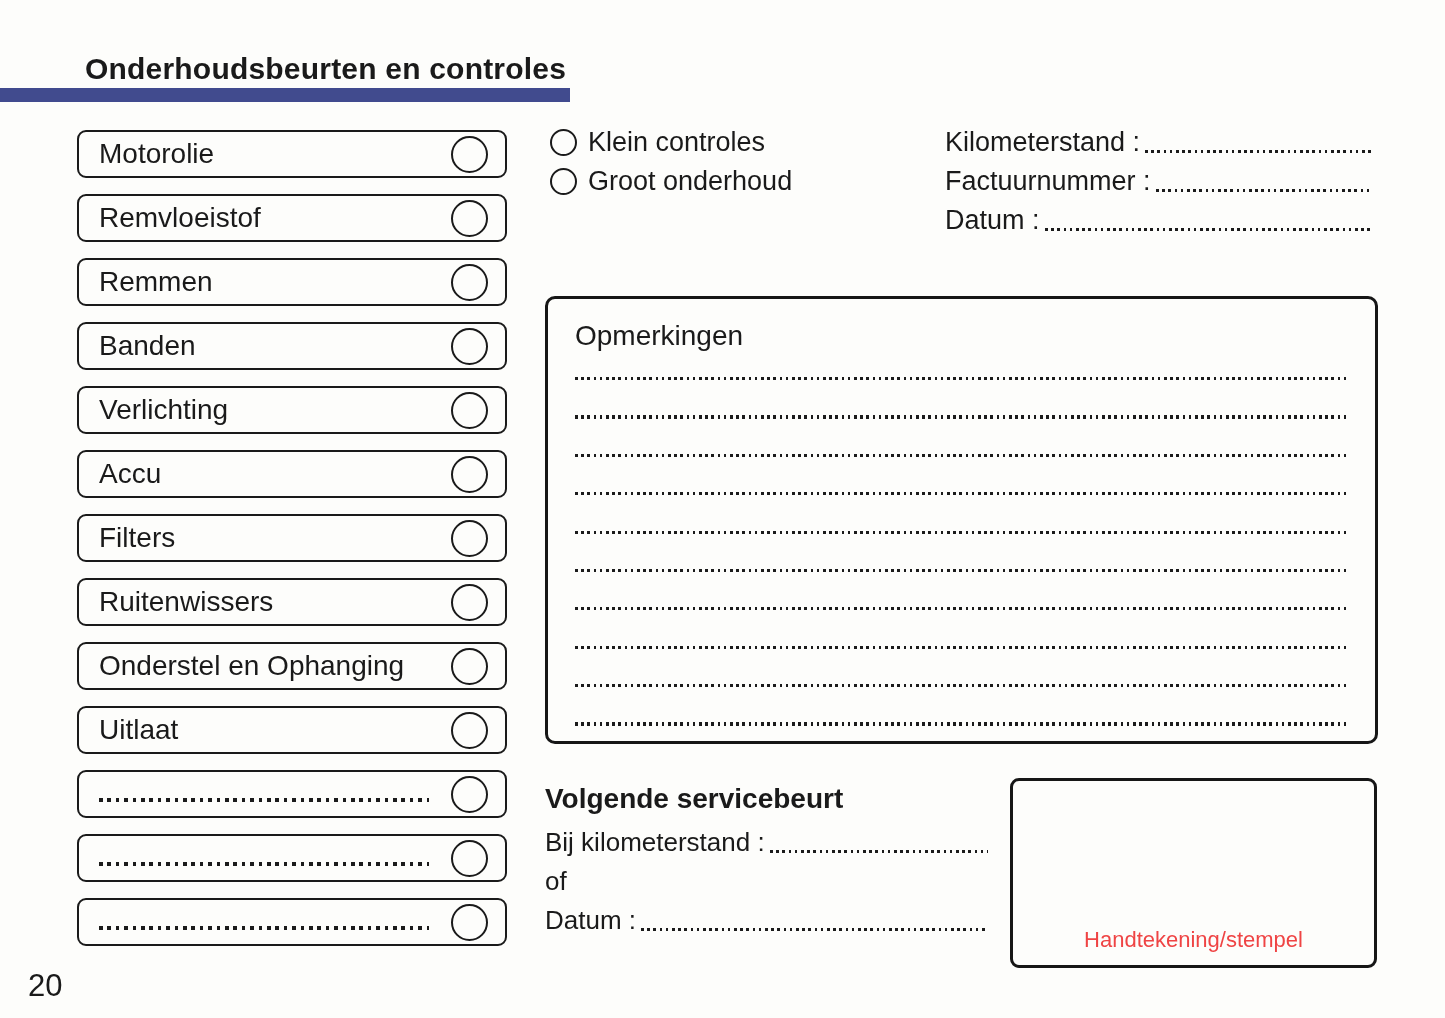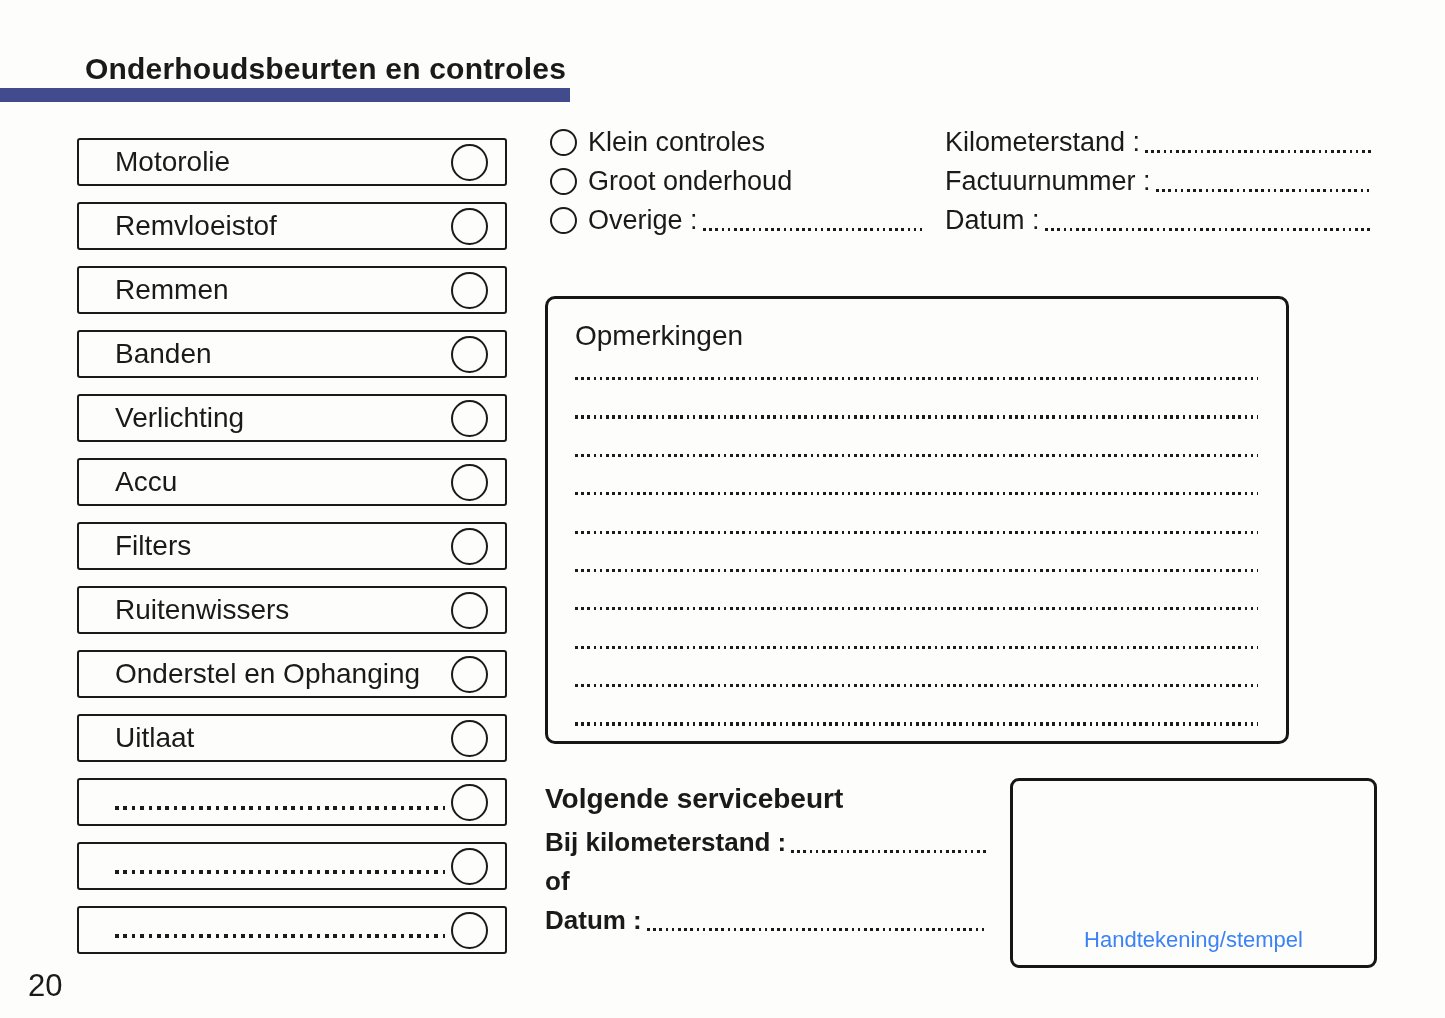--- a/index.html
+++ b/index.html
@@ -15,22 +15,22 @@
     font-size:30px; font-weight:bold; letter-spacing:.2px;
   }
   .title-bar{
     position:absolute; left:0; top:88px; width:570px; height:14px;
     background:#414b8e;
   }
   
   #checklist{ position:absolute; left:77px; top:130px; width:430px; }
   .chk-row{
     box-sizing:border-box; height:48px; margin-bottom:16px;
-    border:2.5px solid #1a1a1a; border-radius:3px;
-    display:flex; align-items:center; padding:0 17px 0 36px;margin-top:8px;
+    border:2.5px solid #1a1a1a; border-radius:9px;
+    display:flex; align-items:center; padding:0 17px 0 20px;
   }
   .chk-label{ font-size:28px; white-space:nowrap; }
   .chk-leader{
     width:330px; height:4px; align-self:center; margin-top:12px;
     background:repeating-linear-gradient(90deg,#1b1b1b 0 3.6px,transparent 3.6px 8.4px);
   }
   .chk-circle{
     width:33px; height:33px; flex:none; margin-left:auto;
     border:2.6px solid #1a1a1a; border-radius:50%;
   }
@@ -46,34 +46,34 @@
     flex:1; height:3px; align-self:flex-end; margin:0 0 9px 5px;
     background:repeating-linear-gradient(90deg,#1b1b1b 0 2.6px,transparent 2.6px 6.2px);
   }
   
   #record-fields{ position:absolute; left:945px; top:123px; width:427px; }
   .rf-row{ height:39px; display:flex; }
   .rf-label{ font-size:27px; line-height:39px; white-space:nowrap; }
   
   #remarks{
     box-sizing:border-box; position:absolute; left:545px; top:296px;
-    width:744px; height:448px;
+    width:833px; height:448px;
     border:3px solid #161616; border-radius:10px;
     padding:20px 28px 0 27px;
   }
   .remarks-title{ font-size:28px; line-height:33px; }
   .remarks-line{
     height:3.2px; margin-top:35.2px;
     background:repeating-linear-gradient(90deg,#1b1b1b 0 2.6px,transparent 2.6px 6.2px);
   }
   #remarks-lines .remarks-line:first-child{ margin-top:25px; }
   
   #next-service{ position:absolute; left:545px; top:778px; width:443px; }
   .ns-title{ font-size:28px; font-weight:bold; height:45px; line-height:42px; }
-  .ns-row{ height:39px; display:flex;font-weight:bold; }
+  .ns-row{ height:39px; display:flex; }
   .ns-label{ font-size:26px; line-height:39px; white-space:nowrap; }
   
   #signature-box{
     box-sizing:border-box; position:absolute; left:1010px; top:778px;
     width:367px; height:190px;
     border:3px solid #161616; border-radius:9px;
   }
   .sig-label{
     position:absolute; left:0; right:0; bottom:12px;
     text-align:center; font-size:22px; color:#8d8d8d;
@@ -145,25 +145,20 @@
     </section>
 
   <section id="service-type">
       <div class="st-row">
         <div class="st-circle"></div>
         <span class="st-label">Klein controles</span>
       </div>
       <div class="st-row">
         <div class="st-circle"></div>
         <span class="st-label">Groot onderhoud</span>
-      </div>
-      <div class="st-row">
-        <div class="st-circle"></div>
-        <span class="st-label">Overige :</span>
-        <div class="leader"></div>
       </div>
     </section>
 
   <section id="record-fields">
       <div class="rf-row">
         <span class="rf-label">Kilometerstand :</span>
         <div class="leader"></div>
       </div>
       <div class="rf-row">
         <span class="rf-label">Factuurnummer :</span>
@@ -200,18 +195,18 @@
     <div class="ns-row">
       <span class="ns-label">of</span>
     </div>
     <div class="ns-row">
       <span class="ns-label">Datum :</span>
       <div class="leader"></div>
     </div>
   </section>
 
   <div id="signature-box">
-    <div class="sig-label" style="color: #3b82f6;">Handtekening/stempel</div>
+    <div class="sig-label" style="color: #ef4444;">Handtekening/stempel</div>
   </div>
 
   <div id="page-number">20</div>
 
 </div>
 
 </body></html>

